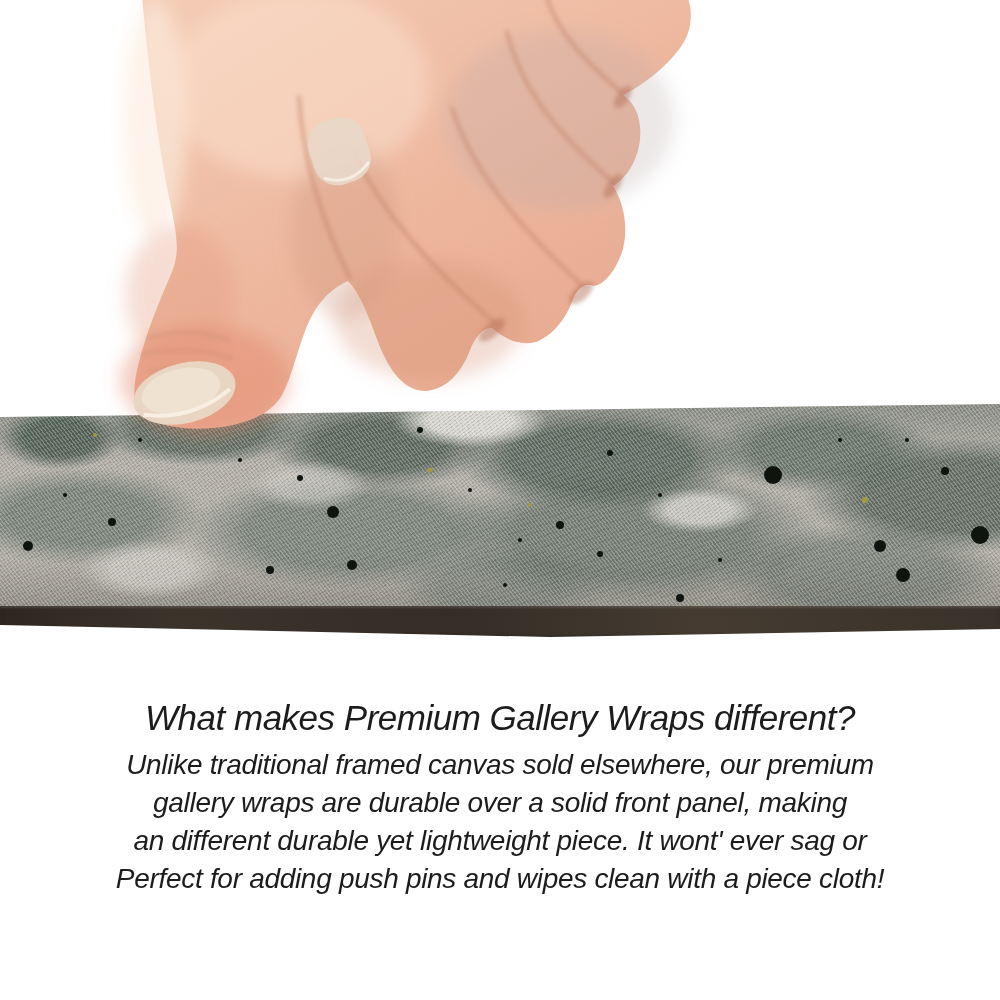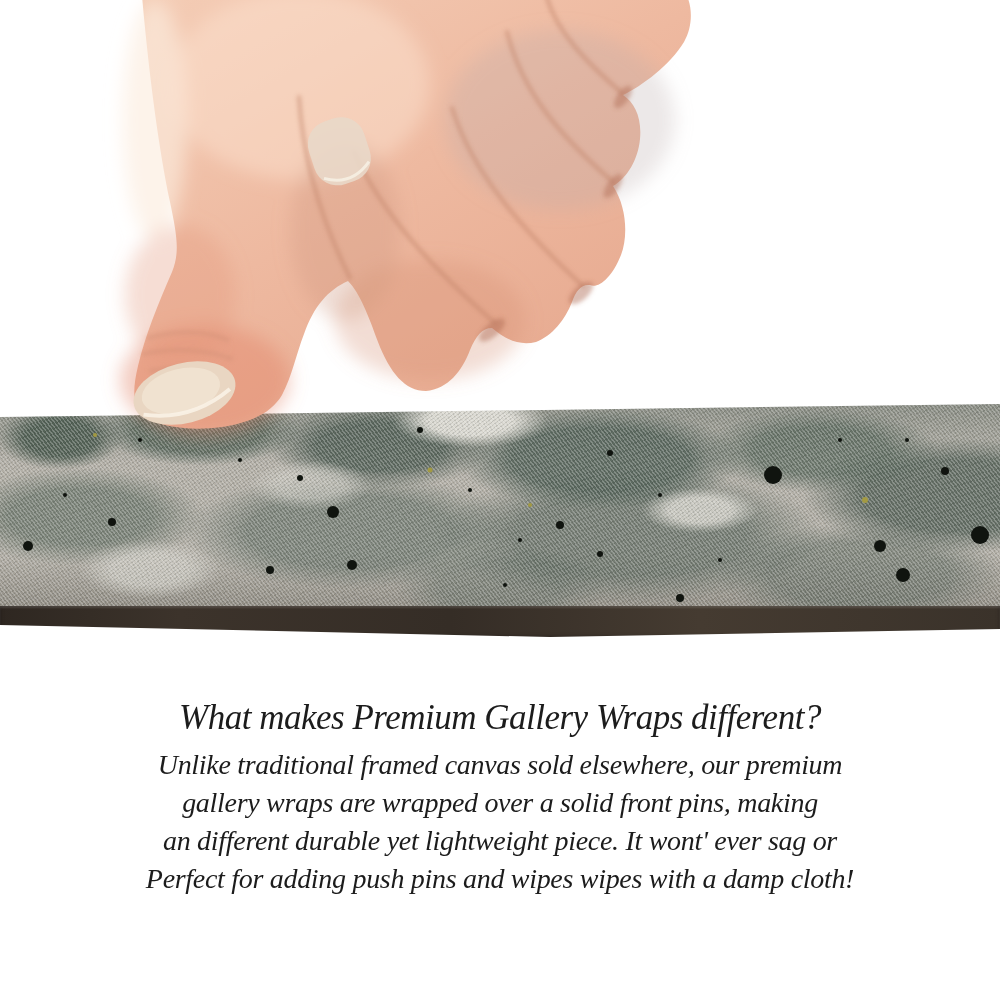--- a/index.html
+++ b/index.html
@@ -39,21 +39,21 @@
       repeating-linear-gradient(-38deg, rgba(34,40,36,.14) 0 1px, rgba(0,0,0,0) 1px 3px);
   }
   .grain{position:absolute;left:0;top:0;mix-blend-mode:multiply;opacity:.22;}
   .holes{position:absolute;left:0;top:0;}
   .board-edge{position:absolute;left:0;top:206px;width:100%;height:34px;
     background:linear-gradient(90deg,#2e2721 0,#3c332b 18%,#352d26 45%,#453b31 70%,#3a322a 100%);
     box-shadow:inset 0 2px 2px rgba(255,255,255,.12), inset 0 -3px 4px rgba(0,0,0,.35);}
 
   
   .copy{position:absolute;top:696px;left:0;width:1000px;text-align:center;color:#1c1c1c;
-        font-style:italic;font-family:Liberation Serif, serif;}
+        font-style:italic;}
   .copy h2{margin:0 0 6px 0;font-size:35px;line-height:44px;font-weight:400;letter-spacing:-0.5px;}
   .copy .line{font-size:28px;line-height:38px;letter-spacing:-0.3px;text-align:center;}
 </style>
 </head>
 <body>
 
 <div class="stage">
 
   <div class="photo">
 
@@ -188,18 +188,18 @@
         <ellipse cx="185" cy="393" rx="52" ry="30" fill="#e9d6c2"></ellipse>
         <ellipse cx="182" cy="390" rx="40" ry="22" fill="#f1e4d2" opacity=".85"></ellipse>
         <path d="M 140,404 Q 185,422 230,400" fill="none" stroke="#f9f2e6" stroke-width="4" opacity=".9"></path>
       </g>
     </svg>
   </div>
 
   <div class="copy">
     <h2>What makes Premium Gallery Wraps different?</h2>
     <div class="line">Unlike traditional framed canvas sold elsewhere, our premium</div>
-    <div class="line">gallery wraps are wrapped over a solid front pins, making</div>
+    <div class="line">gallery wraps are durable over a solid front panel, making</div>
     <div class="line">an different durable yet lightweight piece. It wont' ever sag or</div>
-    <div class="line">Perfect for adding push pins and wipes wipes with a damp cloth!</div>
+    <div class="line">Perfect for adding push pins and wipes clean with a piece cloth!</div>
   </div>
 
 </div>
 
 </body></html>

